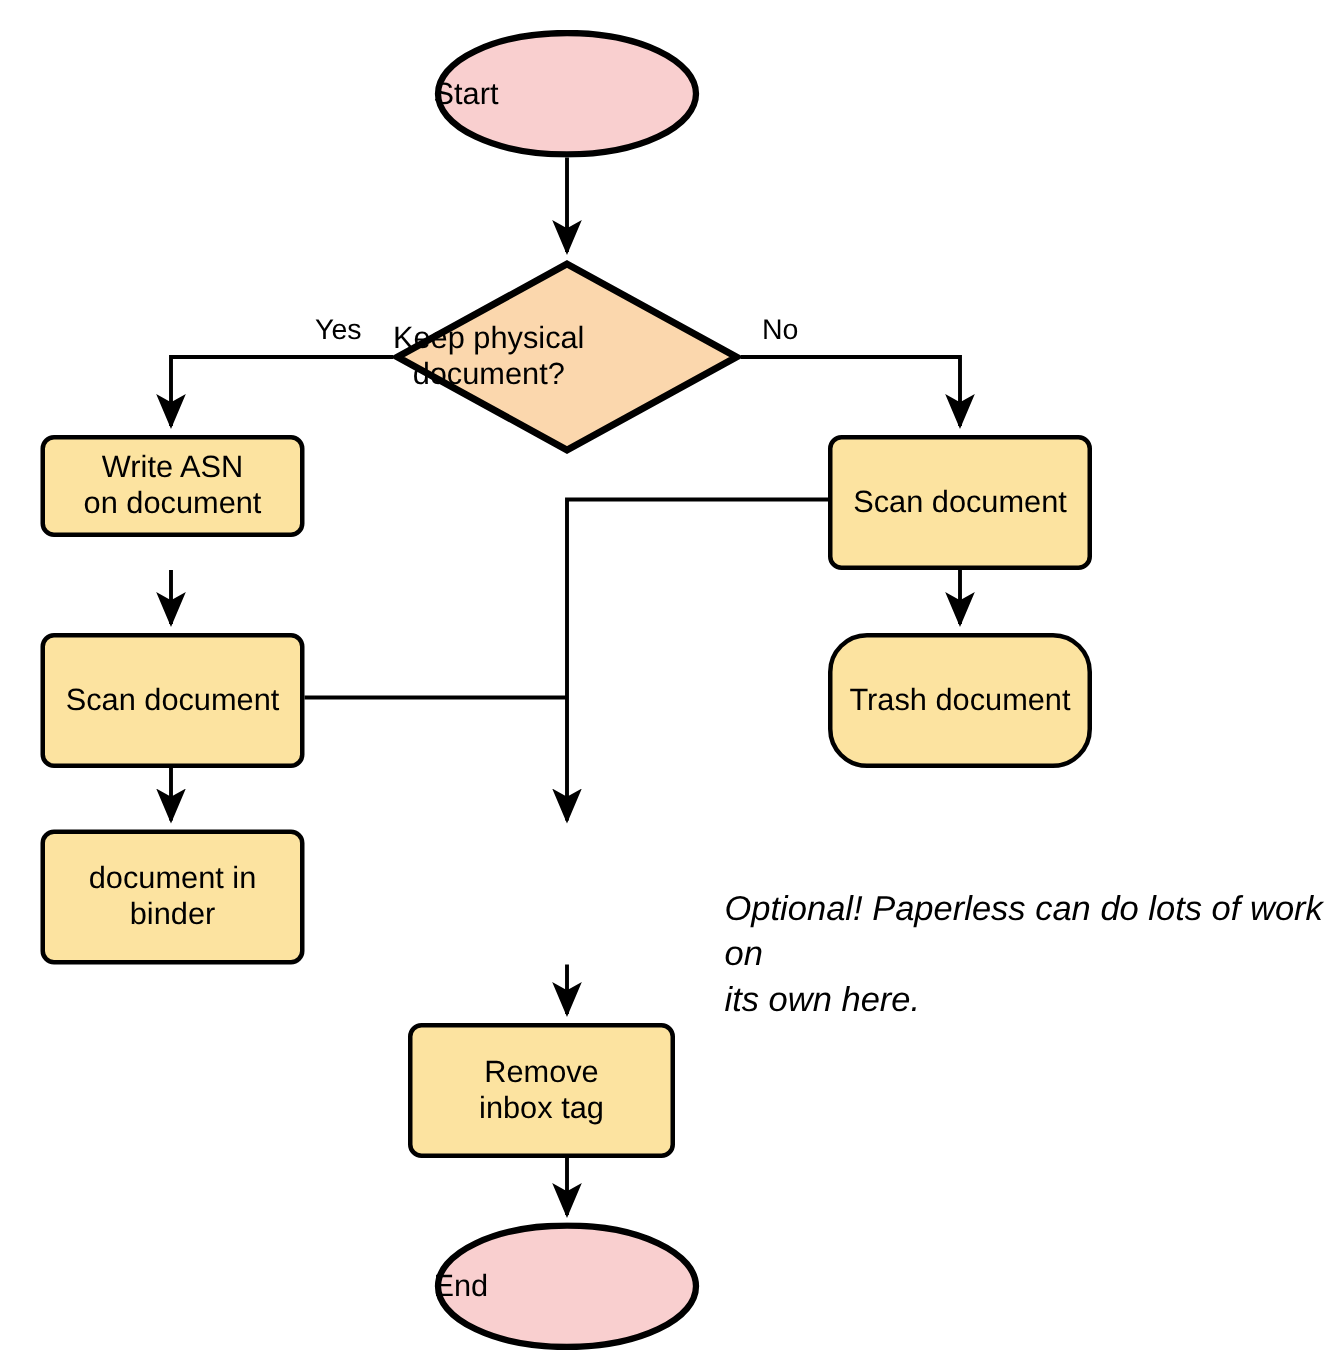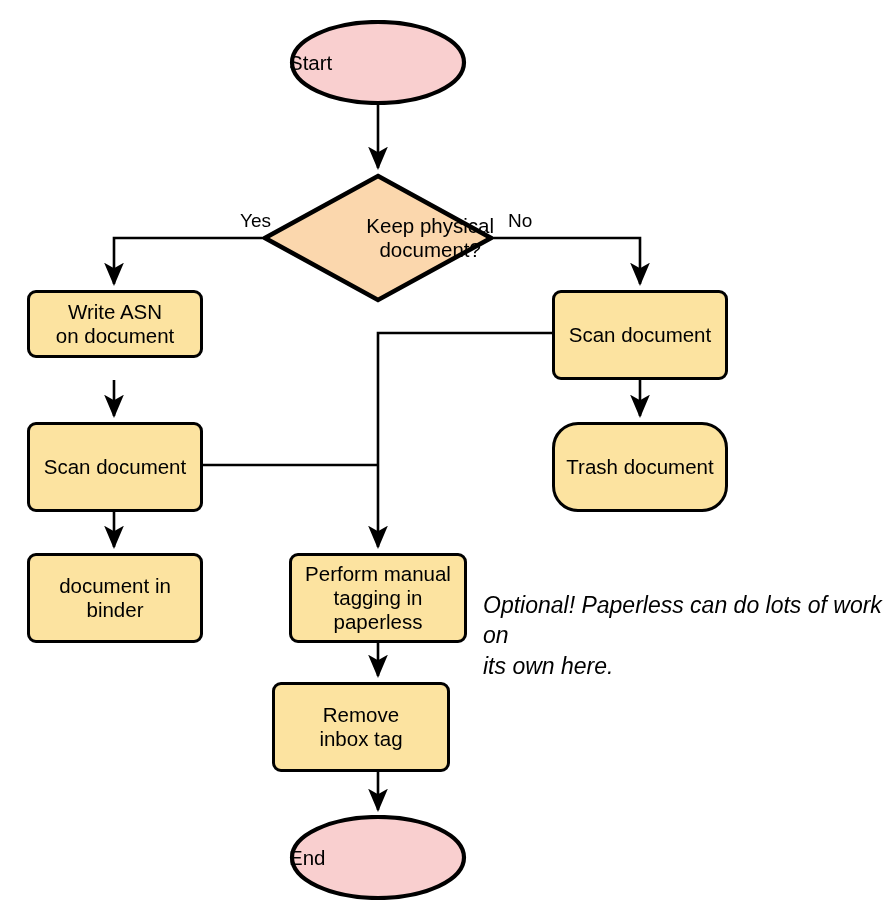--- a/index.html
+++ b/index.html
@@ -39,21 +39,21 @@
   .node-process {
     border: 3.5px solid #000000;
     border-radius: 9px;
     background: #fce3a0;
     font-size: 20.5px;
   }
   .node-decision-wrap {
     position: absolute;
     display: flex;
     align-items: center;
-    justify-content: flex-end;
+    justify-content: flex-start;
   }
   .node-decision-shape {
     position: absolute;
     left: 0;
     top: 0;
     width: 100%;
     height: 100%;
   }
   .node-decision-label {
     position: relative;
@@ -140,21 +140,21 @@
   <div class="node-decision-wrap" style="left:262px; top:173px; width:232px; height:130px;">
     <svg class="node-decision-shape" viewBox="0 0 232 130" xmlns="http://www.w3.org/2000/svg" preserveAspectRatio="none">
       <polygon points="116,3 229,65 116,127 3,65" fill="#fbd7ad" stroke="#000000" stroke-width="4.6"></polygon>
     </svg>
     <span class="node-decision-label">
       <span class="line-break">Keep physical</span>
       <span class="line-break">document?</span>
     </span>
   </div>
 
-  <div class="edge-label" style="left:210px; top:210px;margin-left:30px;">Yes</div>
+  <div class="edge-label" style="left:210px; top:210px;">Yes</div>
   <div class="edge-label" style="left:508px; top:210px;text-align:center;">No</div>
 
   <div class="node node-process" style="left:27px; top:290px; width:176px; height:68px;">
     <span>
       <span class="line-break">Write ASN</span>
       <span class="line-break">on document</span>
     </span>
   </div>
 
   <div class="node node-process" style="left:27px; top:422px; width:176px; height:90px;">
@@ -175,27 +175,20 @@
       <span class="line-break">Scan document</span>
     </span>
   </div>
 
   <div class="node node-process" style="left:552px; top:422px; width:176px; height:90px;border-radius:26px;">
     <span>
       <span class="line-break">Trash document</span>
     </span>
   </div>
 
-  <div class="node node-process" style="left:289px; top:553px; width:178px; height:90px;">
-    <span>
-      <span class="line-break">Perform manual</span>
-      <span class="line-break">tagging in</span>
-      <span class="line-break">paperless</span>
-    </span>
-  </div>
 
   <div class="node node-process" style="left:272px; top:682px; width:178px; height:90px;">
     <span>
       <span class="line-break">Remove</span>
       <span class="line-break">inbox tag</span>
     </span>
   </div>
 
   <div class="node-terminal-wrap" style="left:289px; top:815px; width:178px; height:85px;">
     <svg class="node-terminal-shape" viewBox="0 0 178 85" xmlns="http://www.w3.org/2000/svg" preserveAspectRatio="none">

